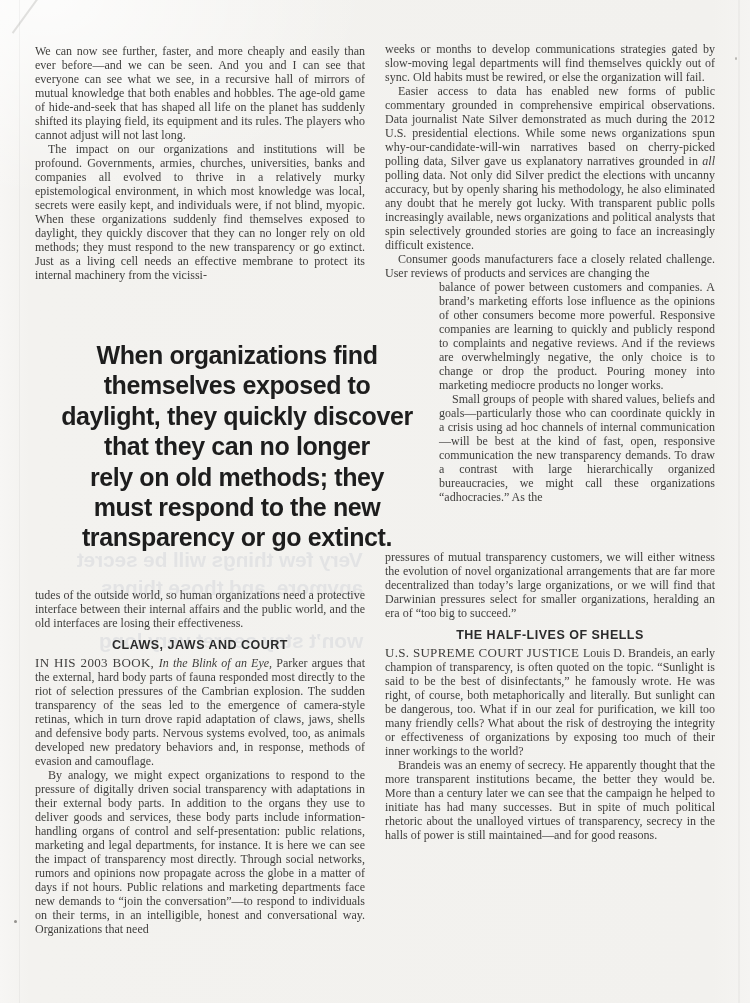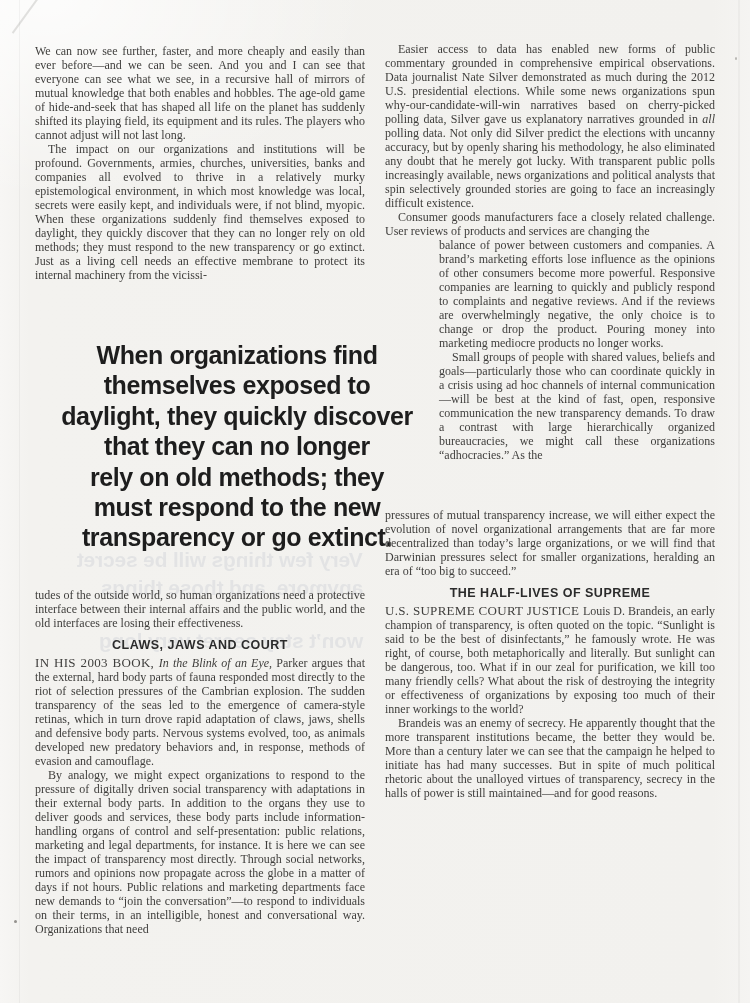--- a/index.html
+++ b/index.html
@@ -83,25 +83,26 @@
 transparency or go extinct.</div>
 
   <div class="col block-b">
     <p>tudes of the outside world, so human organizations need a protective interface between their internal affairs and the public world, and the old interfaces are losing their effectiveness.</p>
     <h3 class="sechead">CLAWS, JAWS AND COURT</h3>
     <p><span class="smallcaps">IN HIS 2003 BOOK, </span><span class="it">In the Blink of an Eye, </span><span>Parker argues that the external, hard body parts of fauna responded most directly to the riot of selection pressures of the Cambrian explosion. The sudden transparency of the seas led to the emergence of camera-style retinas, which in turn drove rapid adaptation of claws, jaws, shells and defensive body parts. Nervous systems evolved, too, as animals developed new predatory behaviors and, in response, methods of evasion and camouflage.</span></p>
     <p class="ind">By analogy, we might expect organizations to respond to the pressure of digitally driven social transparency with adaptations in their external body parts. In addition to the organs they use to deliver goods and services, these body parts include information-handling organs of control and self-presentation: public relations, marketing and legal departments, for instance. It is here we can see the impact of transparency most directly. Through social networks, rumors and opinions now propagate across the globe in a matter of days if not hours. Public relations and marketing departments face new demands to “join the conversation”—to respond to individuals on their terms, in an intelligible, honest and conversational way. Organizations that need</p>
   </div>
 
   <div class="col col-right">
+    <p>weeks or months to develop communications strategies gated by slow-moving legal departments will find themselves quickly out of sync. Old habits must be rewired, or else the organization will fail.</p>
     <p class="ind"><span>Easier access to data has enabled new forms of public commentary grounded in comprehensive empirical observations. Data journalist Nate Silver demonstrated as much during the 2012 U.S. presidential elections. While some news organizations spun why-our-candidate-will-win narratives based on cherry-picked polling data, Silver gave us explanatory narratives grounded in </span><span class="it">all</span><span> polling data. Not only did Silver predict the elections with uncanny accuracy, but by openly sharing his methodology, he also eliminated any doubt that he merely got lucky. With transparent public polls increasingly available, news organizations and political analysts that spin selectively grounded stories are going to face an increasingly difficult existence.</span></p>
     <p class="ind">Consumer goods manufacturers face a closely related challenge. User reviews of products and services are changing the</p>
     <div class="indentwrap">
       <p>balance of power between customers and companies. A brand’s marketing efforts lose influence as the opinions of other consumers become more powerful. Responsive companies are learning to quickly and publicly respond to complaints and negative reviews. And if the reviews are overwhelmingly negative, the only choice is to change or drop the product. Pouring money into marketing mediocre products no longer works.</p>
       <p class="ind">Small groups of people with shared values, beliefs and goals—particularly those who can coordinate quickly in a crisis using ad hoc channels of internal communication—will be best at the kind of fast, open, responsive communication the new transparency demands. To draw a contrast with large hierarchically organized bureaucracies, we might call these organizations “adhocracies.” As the</p>
     </div>
-    <p>pressures of mutual transparency increase, we will either expect the evolution of novel organizational arrangements that are far more decentralized than today’s large organizations, or we will find that Darwinian pressures select for smaller organizations, heralding an era of “too big to succeed.”</p>
-    <h3 class="sechead">THE HALF-LIVES OF SUPREME</h3>
+    <p>pressures of mutual transparency customers, we will either witness the evolution of novel organizational arrangements that are far more decentralized than today’s large organizations, or we will find that Darwinian pressures select for smaller organizations, heralding an era of “too big to succeed.”</p>
+    <h3 class="sechead">THE HALF-LIVES OF SHELLS</h3>
     <p><span class="smallcaps">U.S. SUPREME COURT JUSTICE </span><span>Louis D. Brandeis, an early champion of transparency, is often quoted on the topic. “Sunlight is said to be the best of disinfectants,” he famously wrote. He was right, of course, both metaphorically and literally. But sunlight can be dangerous, too. What if in our zeal for purification, we kill too many friendly cells? What about the risk of destroying the integrity or effectiveness of organizations by exposing too much of their inner workings to the world?</span></p>
     <p class="ind">Brandeis was an enemy of secrecy. He apparently thought that the more transparent institutions became, the better they would be. More than a century later we can see that the campaign he helped to initiate has had many successes. But in spite of much political rhetoric about the unalloyed virtues of transparency, secrecy in the halls of power is still maintained—and for good reasons.</p>
   </div>
 
 </div>
 
 </body></html>

